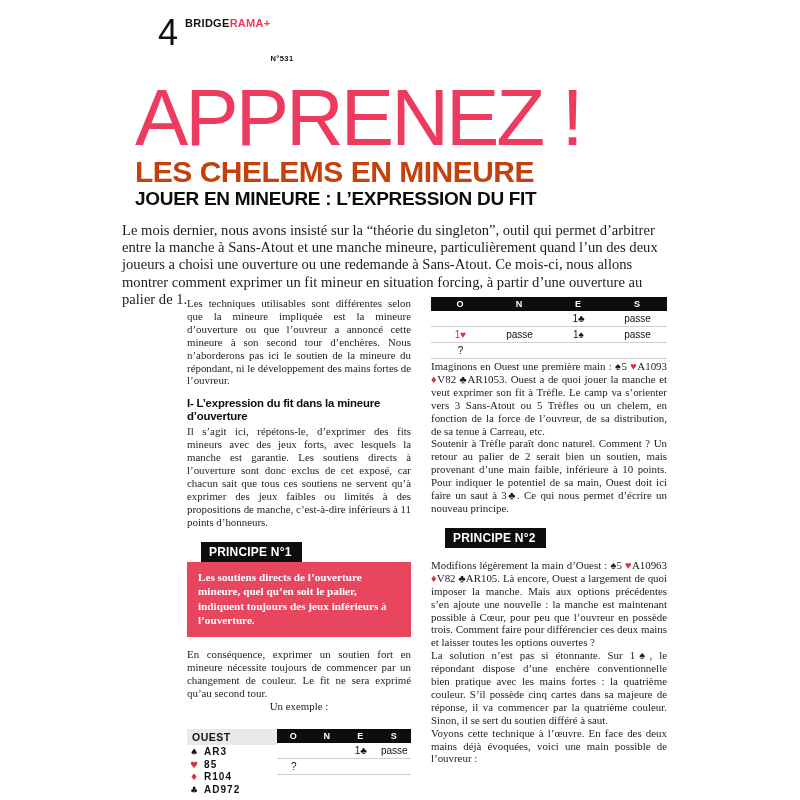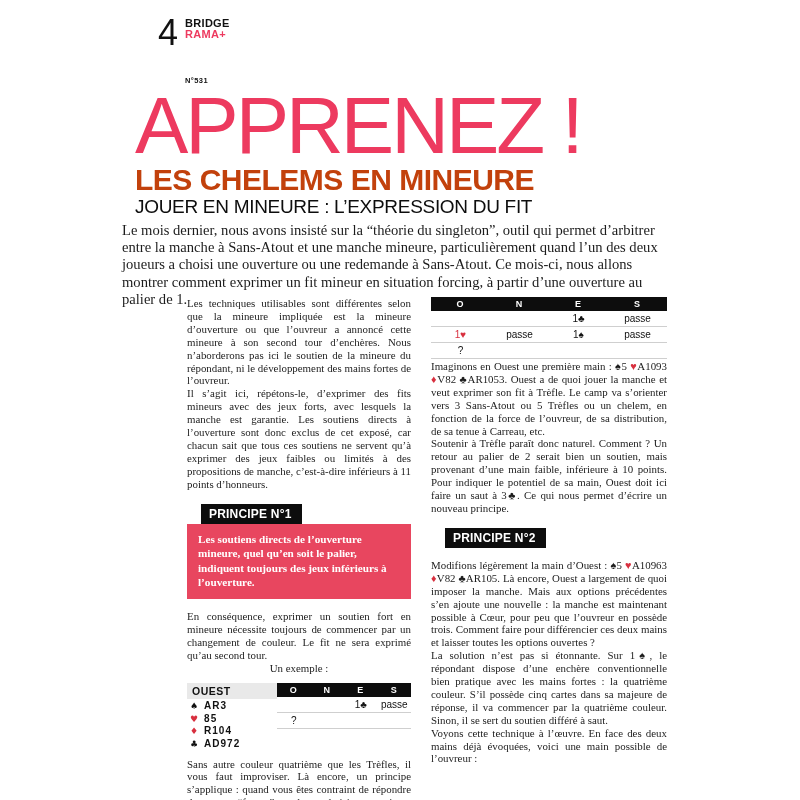--- a/index.html
+++ b/index.html
@@ -8,39 +8,39 @@
     position:relative;
     background:#ffffff;
     font-family:"Liberation Serif", "DejaVu Serif", serif;
     color:#1c1c1c;
     overflow:hidden;
   }
 
   
   .masthead { position:absolute; left:158px; top:15px; display:flex; align-items:flex-start; gap:7px; }
   .masthead .pagenum { font-family:"Liberation Sans",sans-serif; font-weight:400; font-size:36px; line-height:36px; color:#111; }
-  .masthead .brand { display:flex; flex-direction:column; padding-top:3px; }
+  .masthead .brand { display:flex; flex-direction:row; padding-top:3px;text-align:center; }
   .masthead .brand span { font-family:"Liberation Sans",sans-serif; font-weight:bold; }
   .brand-top { font-size:11px; line-height:11px; color:#111; letter-spacing:0.3px; }
   .brand-bottom { font-size:11px; line-height:11px; color:#ed3a5f; letter-spacing:0.3px; }
   .brand-issue { font-size:7.5px; line-height:9px; color:#111; letter-spacing:0.4px;margin-top:36px; }
 
   
-  .title-block { position:absolute; left:135px; top:88px; width:560px; }
+  .title-block { position:absolute; left:135px; top:80px; width:560px; }
   .main-title {
     font-family:"Liberation Sans","DejaVu Sans",sans-serif;
     font-weight:200; font-size:80px; line-height:76px;
     letter-spacing:-3px; color:#ed3a5f; white-space:nowrap;
   }
   .sub-title {
     font-family:"Liberation Sans",sans-serif; font-weight:800;
     font-size:30px; line-height:32px; letter-spacing:-0.5px; color:#c2410c;
   }
   .subsub-title {
-    font-family:"Liberation Sans",sans-serif; font-weight:400;
+    font-family:"Liberation Sans",sans-serif; font-weight:700;
     font-size:19px; line-height:21px; letter-spacing:-0.3px; color:#0d0d0d;
   }
   .intro {
     position:absolute; left:122px; top:222px; width:556px;
     font-size:14.6px; line-height:17.2px; color:#1c1c1c;
   }
 
   
   .col { position:absolute; top:297px; }
   .col-left  { left:187px; width:224px; }
@@ -60,21 +60,21 @@
     display:inline-block; margin-left:14px; background:#0d0d0d; color:#fff;
     font-family:"Liberation Sans",sans-serif; font-weight:800; font-size:12px;
     padding:3px 10px 3px 8px; letter-spacing:0.2px;
   }
   .principle-body {
     background:#e8465f; color:#fff; padding:8px 11px 9px 11px;
     font-weight:bold; font-size:11.2px; line-height:14.6px;
   }
 
   
-  .example-row { display:flex; margin-top:8px;justify-content:space-between; }
+  .example-row { display:flex; margin-top:16px;justify-content:space-between; }
   .hand-col { width:90px; flex:0 0 90px; }
   .hand-title {
     background:#e9e9e9; font-family:"Liberation Sans",sans-serif; font-weight:bold;
     font-size:10.5px; padding:2px 0 2px 5px; letter-spacing:0.5px; color:#111;
   }
   .hand-row { display:flex; align-items:baseline; gap:6px; padding:1.5px 0 0 3px;
     font-family:"Liberation Sans",sans-serif; font-weight:bold; font-size:10px; letter-spacing:1px; color:#111; }
   .suit { font-family:"DejaVu Sans",sans-serif; font-size:9px; letter-spacing:0; }
   .suit.red { color:#d8303f; }
   .suit.blk { color:#111; }
@@ -109,20 +109,21 @@
 <div class="title-block">
   <div class="main-title">APPRENEZ !</div>
   <div class="sub-title">LES CHELEMS EN MINEURE</div>
   <div class="subsub-title">JOUER EN MINEURE : L’EXPRESSION DU FIT</div>
 </div>
 
 <div class="intro">Le mois dernier, nous avons insisté sur la “théorie du singleton”, outil qui permet d’arbitrer entre la manche à Sans-Atout et une manche mineure, particulièrement quand l’un des deux joueurs a choisi une ouverture ou une redemande à Sans-Atout. Ce mois-ci, nous allons montrer comment exprimer un fit mineur en situation forcing, à partir d’une ouverture au palier de 1.</div>
 
 <div class="col col-left">
   <p>Les techniques utilisables sont différentes selon que la mineure impliquée est la mineure d’ouverture ou que l’ouvreur a annoncé cette mineure à son second tour d’enchères. Nous n’aborderons pas ici le soutien de la mineure du répondant, ni le développement des mains fortes de l’ouvreur.</p>
+  <div class="section-heading">I- L’expression du fit dans la mineure d’ouverture</div>
   <p>Il s’agit ici, répétons-le, d’exprimer des fits mineurs avec des jeux forts, avec lesquels la manche est garantie. Les soutiens directs à l’ouverture sont donc exclus de cet exposé, car chacun sait que tous ces soutiens ne servent qu’à exprimer des jeux faibles ou limités à des propositions de manche, c’est-à-dire inférieurs à 11 points d’honneurs.</p>
 
   <div class="principle">
     <div class="principle-label">PRINCIPE N°1</div>
     <div class="principle-body">Les soutiens directs de l’ouverture mineure, quel qu’en soit le palier, indiquent toujours des jeux inférieurs à l’ouverture.</div>
   </div>
 
   <p style="margin-top:11px;">En conséquence, exprimer un soutien fort en mineure nécessite toujours de commencer par un changement de couleur. Le fit ne sera exprimé qu’au second tour.</p>
   <p class="noj">Un exemple :</p>
 

